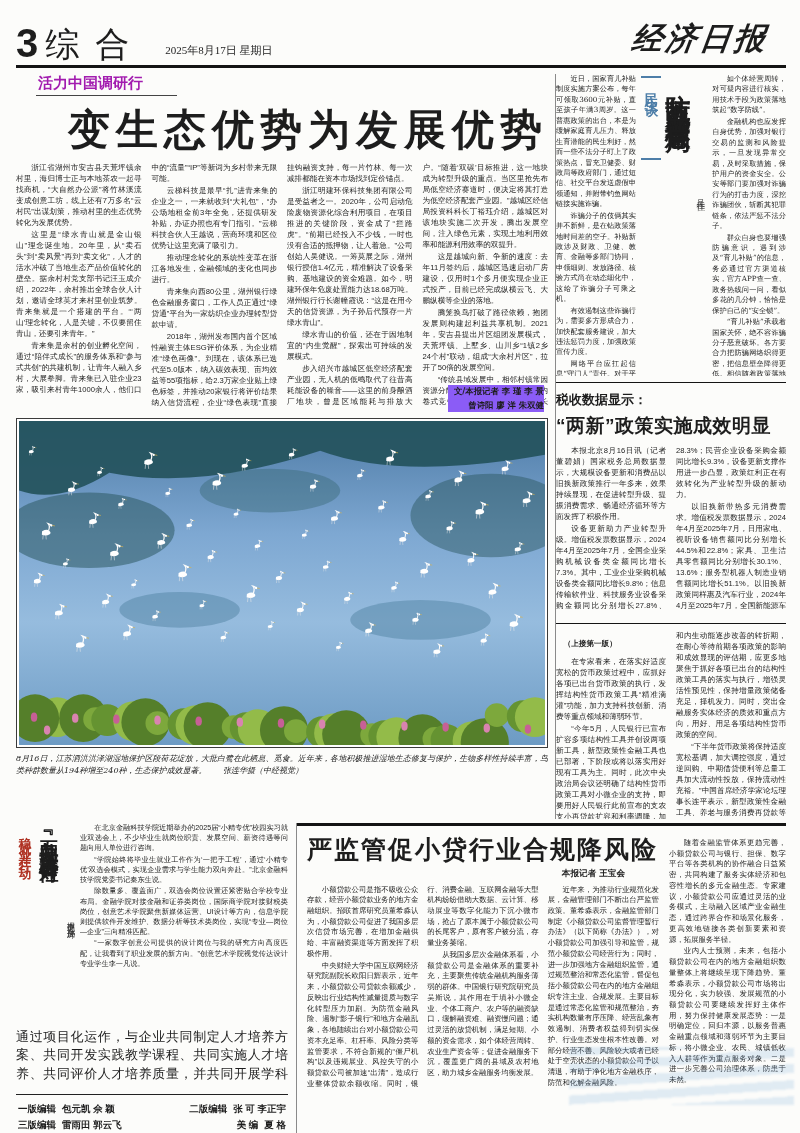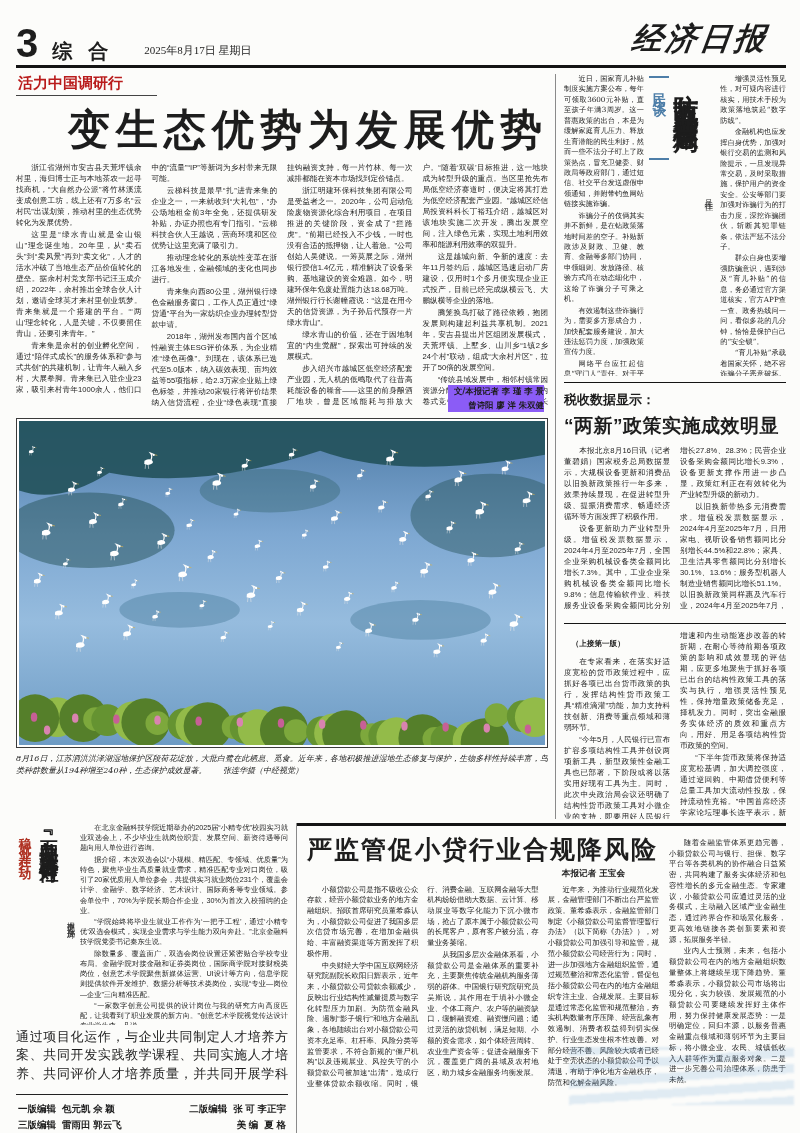--- a/index.html
+++ b/index.html
@@ -3,36 +3,36 @@
 <meta charset="utf-8">
 <style>
   html,body{margin:0;padding:0;background:#e8e8e6;}
   .page{width:800px;height:1133px;margin:0 auto;background:#fcfcfa;box-sizing:border-box;
         padding:10px 14px 0 16px;position:relative;overflow:hidden;
         font-family:"Liberation Sans","DejaVu Sans",sans-serif;color:#1d1d1d;}
   
   .hdr{display:flex;align-items:flex-end;justify-content:space-between;height:50px;}
   .hdr-left{display:flex;align-items:flex-end;}
   .pageno{font-size:40px;font-weight:900;line-height:.85;}
-  .section{font-size:20px;font-weight:700;letter-spacing:16px;margin-left:14px;line-height:.9;}
+  .section{font-size:34px;font-weight:400;letter-spacing:16px;margin-left:7px;line-height:.9;}
   .dateline{font-size:11px;margin-left:20px;margin-bottom:2px;white-space:nowrap;font-family:Liberation Serif, serif;}
   .masthead{font-family:"DejaVu Serif","Liberation Serif",serif;font-style:italic;font-weight:bold;
             font-size:31px;transform:skewX(-7deg);letter-spacing:3px;margin-right:18px;}
   .hdr-rule{border-bottom:3px solid #141414;margin-top:5px;}
   
   .para{margin:0 0 1px 0;text-indent:2em;text-align:justify;}
   .rule{border-top:1.5px solid #141414;margin:6px 0;}
   
   .top{display:flex;margin-top:6px;height:745px;}
   .leadzone{width:532px;overflow:hidden;}
-  .sidebar{flex:1;border-left:1px solid #8a8a8a;margin-left:7px;padding-left:8px;overflow:hidden;
+  .sidebar{flex:1;border-left:1px solid #8a8a8a;margin-left:7px;padding-left:0;overflow:hidden;
            display:flex;flex-direction:column;}
-  .kicker{display:inline-block;color:#b91c1c;font-weight:bold;font-size:15px;
+  .kicker{display:inline-block;color:#a21caf;font-weight:bold;font-size:15px;
           font-family:Liberation Mono, monospace;
-          border-bottom:1.5px solid #444;padding:0 34px 2px 2px;}
+          border-bottom:1.5px solid #444;padding:0 34px 2px 2px;margin-left:20px;}
   .lead-h1{font-size:42px;font-weight:900;letter-spacing:6px;text-align:right;margin:12px 0 10px;line-height:1.05;}
   .lead-wrap{position:relative;height:250px;}
   .lead-body{column-count:4;column-gap:10px;height:250px;overflow:hidden;
              font-size:7.6px;line-height:1.45;}
   .lead-byline{position:absolute;right:4px;bottom:0;background:#8b5cf6;text-align:right;
                font-family:"DejaVu Serif",serif;font-size:8.4px;font-weight:bold;line-height:1.6;padding-left:6px;}
   .photo-frame{margin-top:6px;height:330px;border:1px solid #3b3b3b;background:#fff;padding:2px;box-sizing:border-box;}
   .photo-frame svg{width:100%;height:100%;display:block;}
   .caption-row{display:flex;margin-top:5px;flex-direction:column;}
   .caption-spacer{width:282px;flex:none;}
@@ -263,21 +263,21 @@
             <p class="para">诈骗分子的伎俩其实并不新鲜，是在钻政策落地时间差的空子。补贴新政涉及财政、卫健、教育、金融等多部门协同，申领细则、发放路径、核验方式尚在动态细化中，这给了诈骗分子可乘之机。</p>
             <p class="para">有效遏制这些诈骗行为，需要多方形成合力，加快配套服务建设，加大违法惩罚力度，加强政策宣传力度。</p>
             <p class="para">网络平台应扛起信息“守门人”责任。对于平台而言，要及时建立“关键词监测”机制，特别是将“育儿补贴”“申领链接”等敏感信</p>
           </div>
         <div class="ms-center">
           <div class="ms-label">民生谈</div>
           <div class="ms-h">防范育儿补贴被恶意做局</div>
           <div class="ms-author">吴佳佳</div>
         </div>
         <div class="ms-col right">
-            <p class="para">增强灵活性预见性，对可疑内容进行核实，用技术手段为政策落地筑起“数字防线”。</p>
+            <p class="para">如个体经营周转，对可疑内容进行核实，用技术手段为政策落地筑起“数字防线”。</p>
             <p class="para">金融机构也应发挥自身优势，加强对银行交易的监测和风险提示，一旦发现异常交易，及时采取措施，保护用户的资金安全。公安等部门要加强对诈骗行为的打击力度，深挖诈骗团伙，斩断其犯罪链条，依法严惩不法分子。</p>
             <p class="para">群众自身也要增强防骗意识，遇到涉及“育儿补贴”的信息，务必通过官方渠道核实，官方APP查一查、政务热线问一问，看似多花的几分钟，恰恰是保护自己的“安全锁”。</p>
             <p class="para">“育儿补贴”承载着国家关怀，绝不容诈骗分子恶意破坏。各方要合力把防骗网络织得更密，把信息壁垒降得更低。相信随着政策落地的不断推进，惠民红利一定能安全抵达群众账户，真正惠及每个育儿家庭。</p>
           </div>
       </div>
 
       <div class="rule"></div>
 
       <div>
         <div class="tax-kicker">税收数据显示：</div>
@@ -300,21 +300,20 @@
 
   <div class="bottom">
 
     <div class="emp">
       <div class="emp-top">
         <div class="emp-kicker">稳就业在行动</div>
         <div class="emp-h">『五共同』提升人才培养针对性</div>
         <div class="emp-byline">本报记者 孙庆坤</div>
         <div class="emp-body">
             <p class="para">在北京金融科技学院近期举办的2025届“小精专优”校园实习就业双选会上，不少毕业生就岗位职责、发展空间、薪资待遇等问题向用人单位进行咨询。</p>
-            <p class="para">据介绍，本次双选会以“小规模、精匹配、专领域、优质量”为特色，聚焦毕业生高质量就业需求，精准匹配专业对口岗位，吸引了20家优质用人单位参会，共提供实习就业岗位231个，覆盖会计学、金融学、数字经济、艺术设计、国际商务等专业领域。参会单位中，70%为学院长期合作企业，30%为首次入校招聘的企业。</p>
             <p class="para">“学院始终将毕业生就业工作作为‘一把手工程’，通过‘小精专优’双选会模式，实现企业需求与学生能力双向奔赴。”北京金融科技学院党委书记秦东生说。</p>
             <p class="para">除数量多、覆盖面广，双选会岗位设置还紧密贴合学校专业布局。金融学院对接金融和证券类岗位，国际商学院对接财税类岗位，创意艺术学院聚焦新媒体运营、UI设计等方向，信息学院则提供软件开发维护、数据分析等技术类岗位，实现“专业—岗位—企业”三向精准匹配。</p>
             <p class="para">“一家数字创意公司提供的设计岗位与我的研究方向高度匹配，让我看到了职业发展的新方向。”创意艺术学院视觉传达设计专业学生李一凡说。</p>
           </div>
       </div>
       <div class="emp-tail">通过项目化运作，与企业共同制定人才培养方案、共同开发实践教学课程、共同实施人才培养、共同评价人才培养质量，并共同开展学科研究和产业开发。这种“五共同”模式保证了人才培养的针对性和实用性，使学生能够在学习过程中更好适应企业需求。</div>
 
       <div class="credits">
         <div class="credit-row">
           <span><b>一版编辑</b><span>包元凯 佘 颖</span></span>

